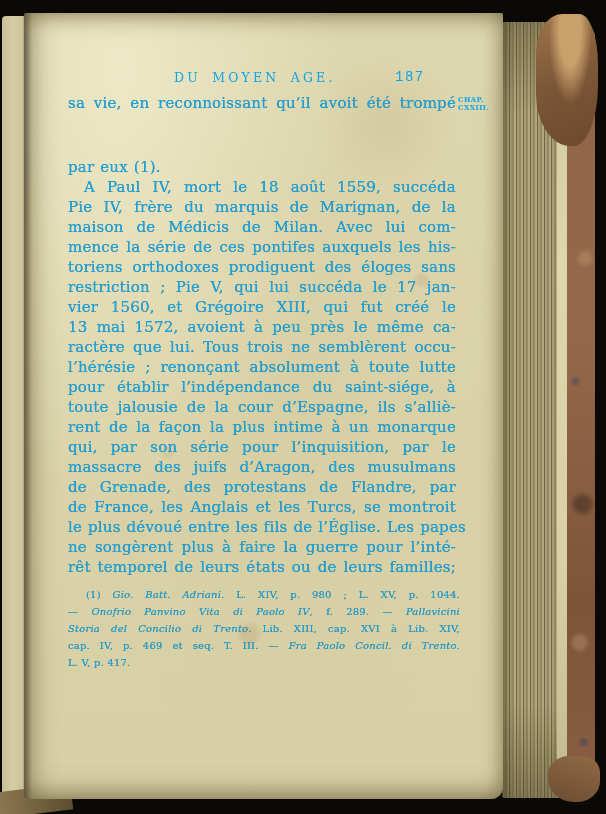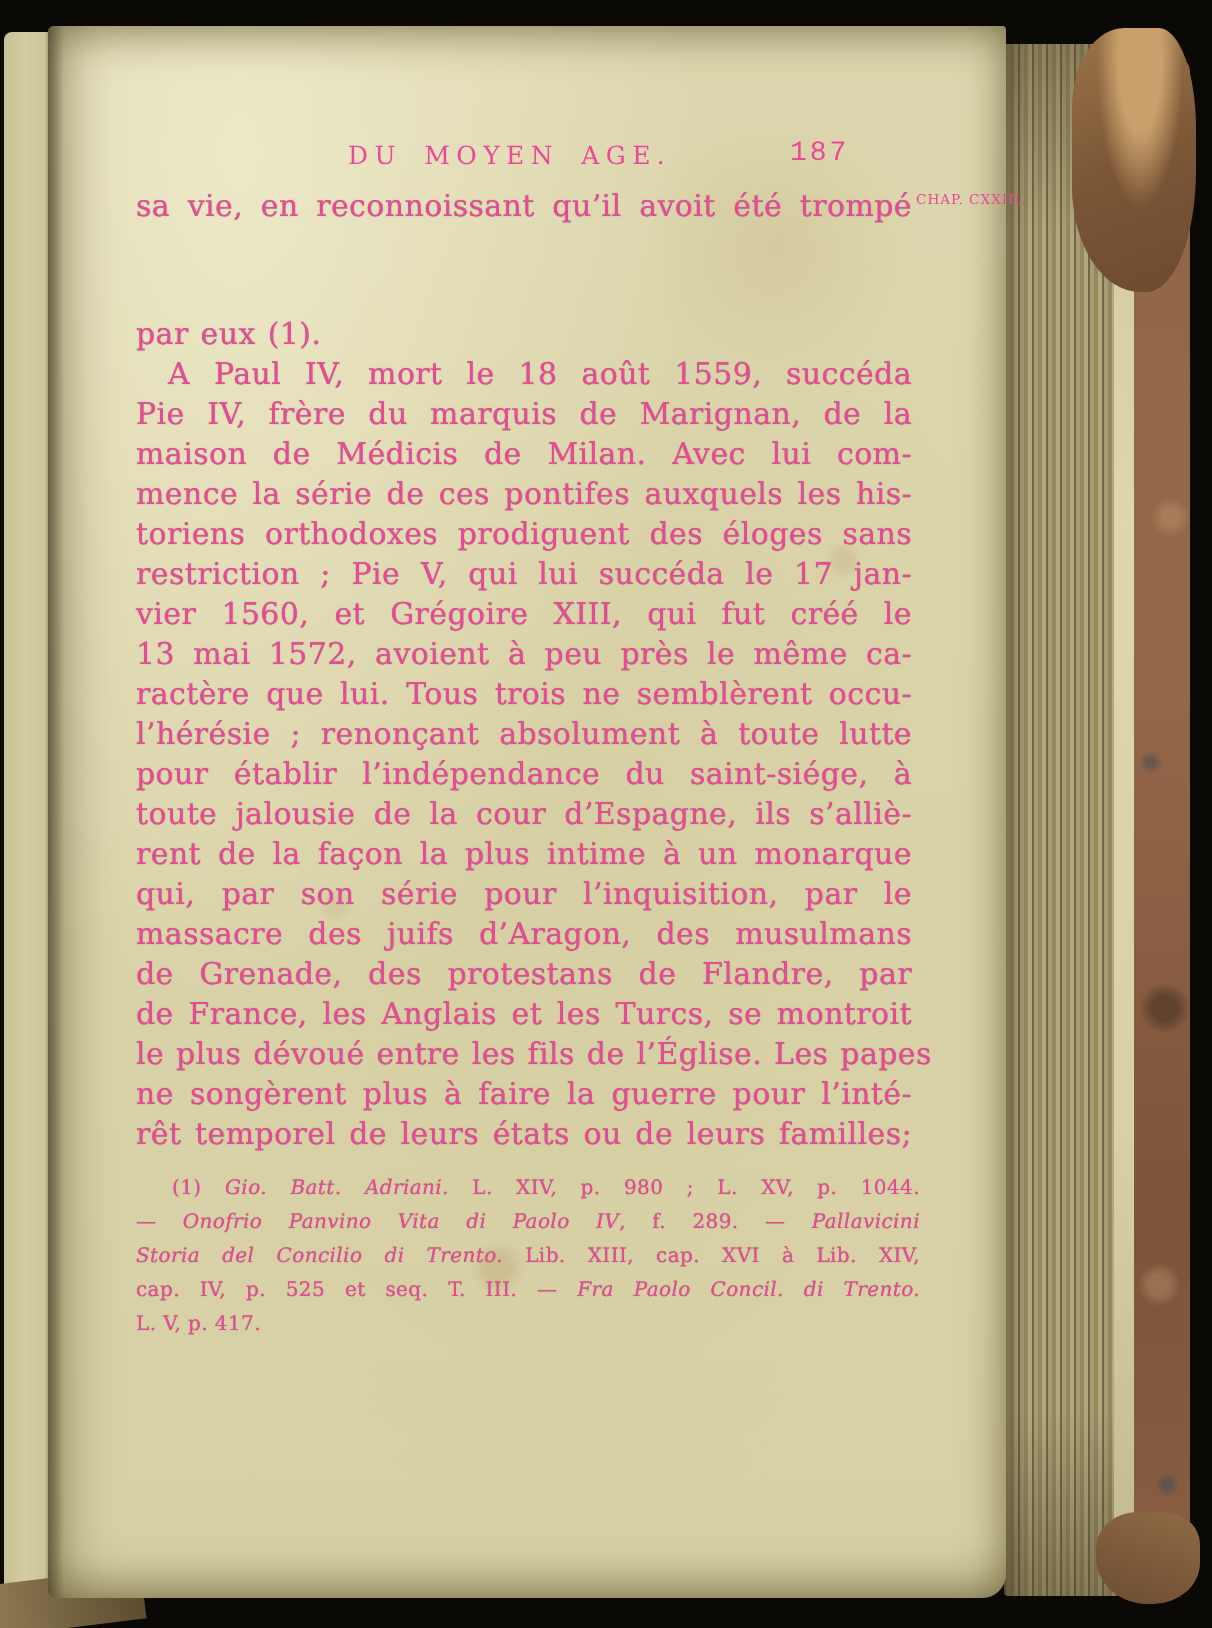--- a/index.html
+++ b/index.html
@@ -72,30 +72,30 @@
     position:absolute;left:548px;top:756px;width:52px;height:46px;
     background:linear-gradient(200deg,#8f6a45,#6d4c31);
     border-radius:40% 35% 45% 50%;
   }
   .cover-sliver-bottom-left{
     position:absolute;left:-6px;top:788px;width:78px;height:26px;
     background:linear-gradient(90deg,#8f7a52,#5c4c30);
     transform:rotate(-7deg);
   }
   
-  .ink{color:#ec4899;}
+  .ink{color:#0ea5e9;}
   .header-row{position:absolute;left:68px;top:70px;width:388px;height:18px;}
   .running-title{
     position:absolute;left:106px;top:0;
     font-size:12.5px;letter-spacing:3.2px;word-spacing:4px;
   }
   .page-number{position:absolute;left:327px;top:-1px;font-size:14px;letter-spacing:1.5px;font-family:Liberation Mono, monospace;}
   .margin-note{
     position:absolute;left:458px;top:96px;width:60px;
-    font-size:6.8px;letter-spacing:.5px;font-weight:normal;
+    font-size:6.8px;letter-spacing:.5px;font-weight:bold;
   }
   .body-text{position:absolute;left:68px;top:93px;width:388px;}
   .line{
     height:20px;line-height:20px;font-size:15px;letter-spacing:.2px;word-spacing:1px;
     text-align:justify;text-align-last:justify;white-space:nowrap;
     text-shadow:0 0 .5px rgba(45,40,28,.55);
   }
   .line.noj{text-align:center;text-align-last:left;margin-top:44px;}
   .line.indent{text-indent:16px;}
   .footnote{position:absolute;left:68px;top:586px;width:392px;}
@@ -160,18 +160,18 @@
   <div class="fline indent">
     <span>(1) </span><span class="it">Gio. Batt. Adriani.</span><span> L. XIV, p. 980 ; L. XV, p. 1044.</span>
   </div>
   <div class="fline">
     <span>— </span><span class="it">Onofrio Panvino Vita di Paolo IV</span><span>, f. 289. — </span><span class="it">Pallavicini</span>
   </div>
   <div class="fline">
     <span class="it">Storia del Concilio di Trento.</span><span> Lib. XIII, cap. XVI à Lib. XIV,</span>
   </div>
   <div class="fline">
-    <span>cap. IV, p. 525 et seq. T. III. — </span><span class="it">Fra Paolo Concil. di Trento.</span>
+    <span>cap. IV, p. 469 et seq. T. III. — </span><span class="it">Fra Paolo Concil. di Trento.</span>
   </div>
   <div class="fline noj">
     <span>L. V, p. 417.</span>
   </div>
 </div>
 
 </body></html>

